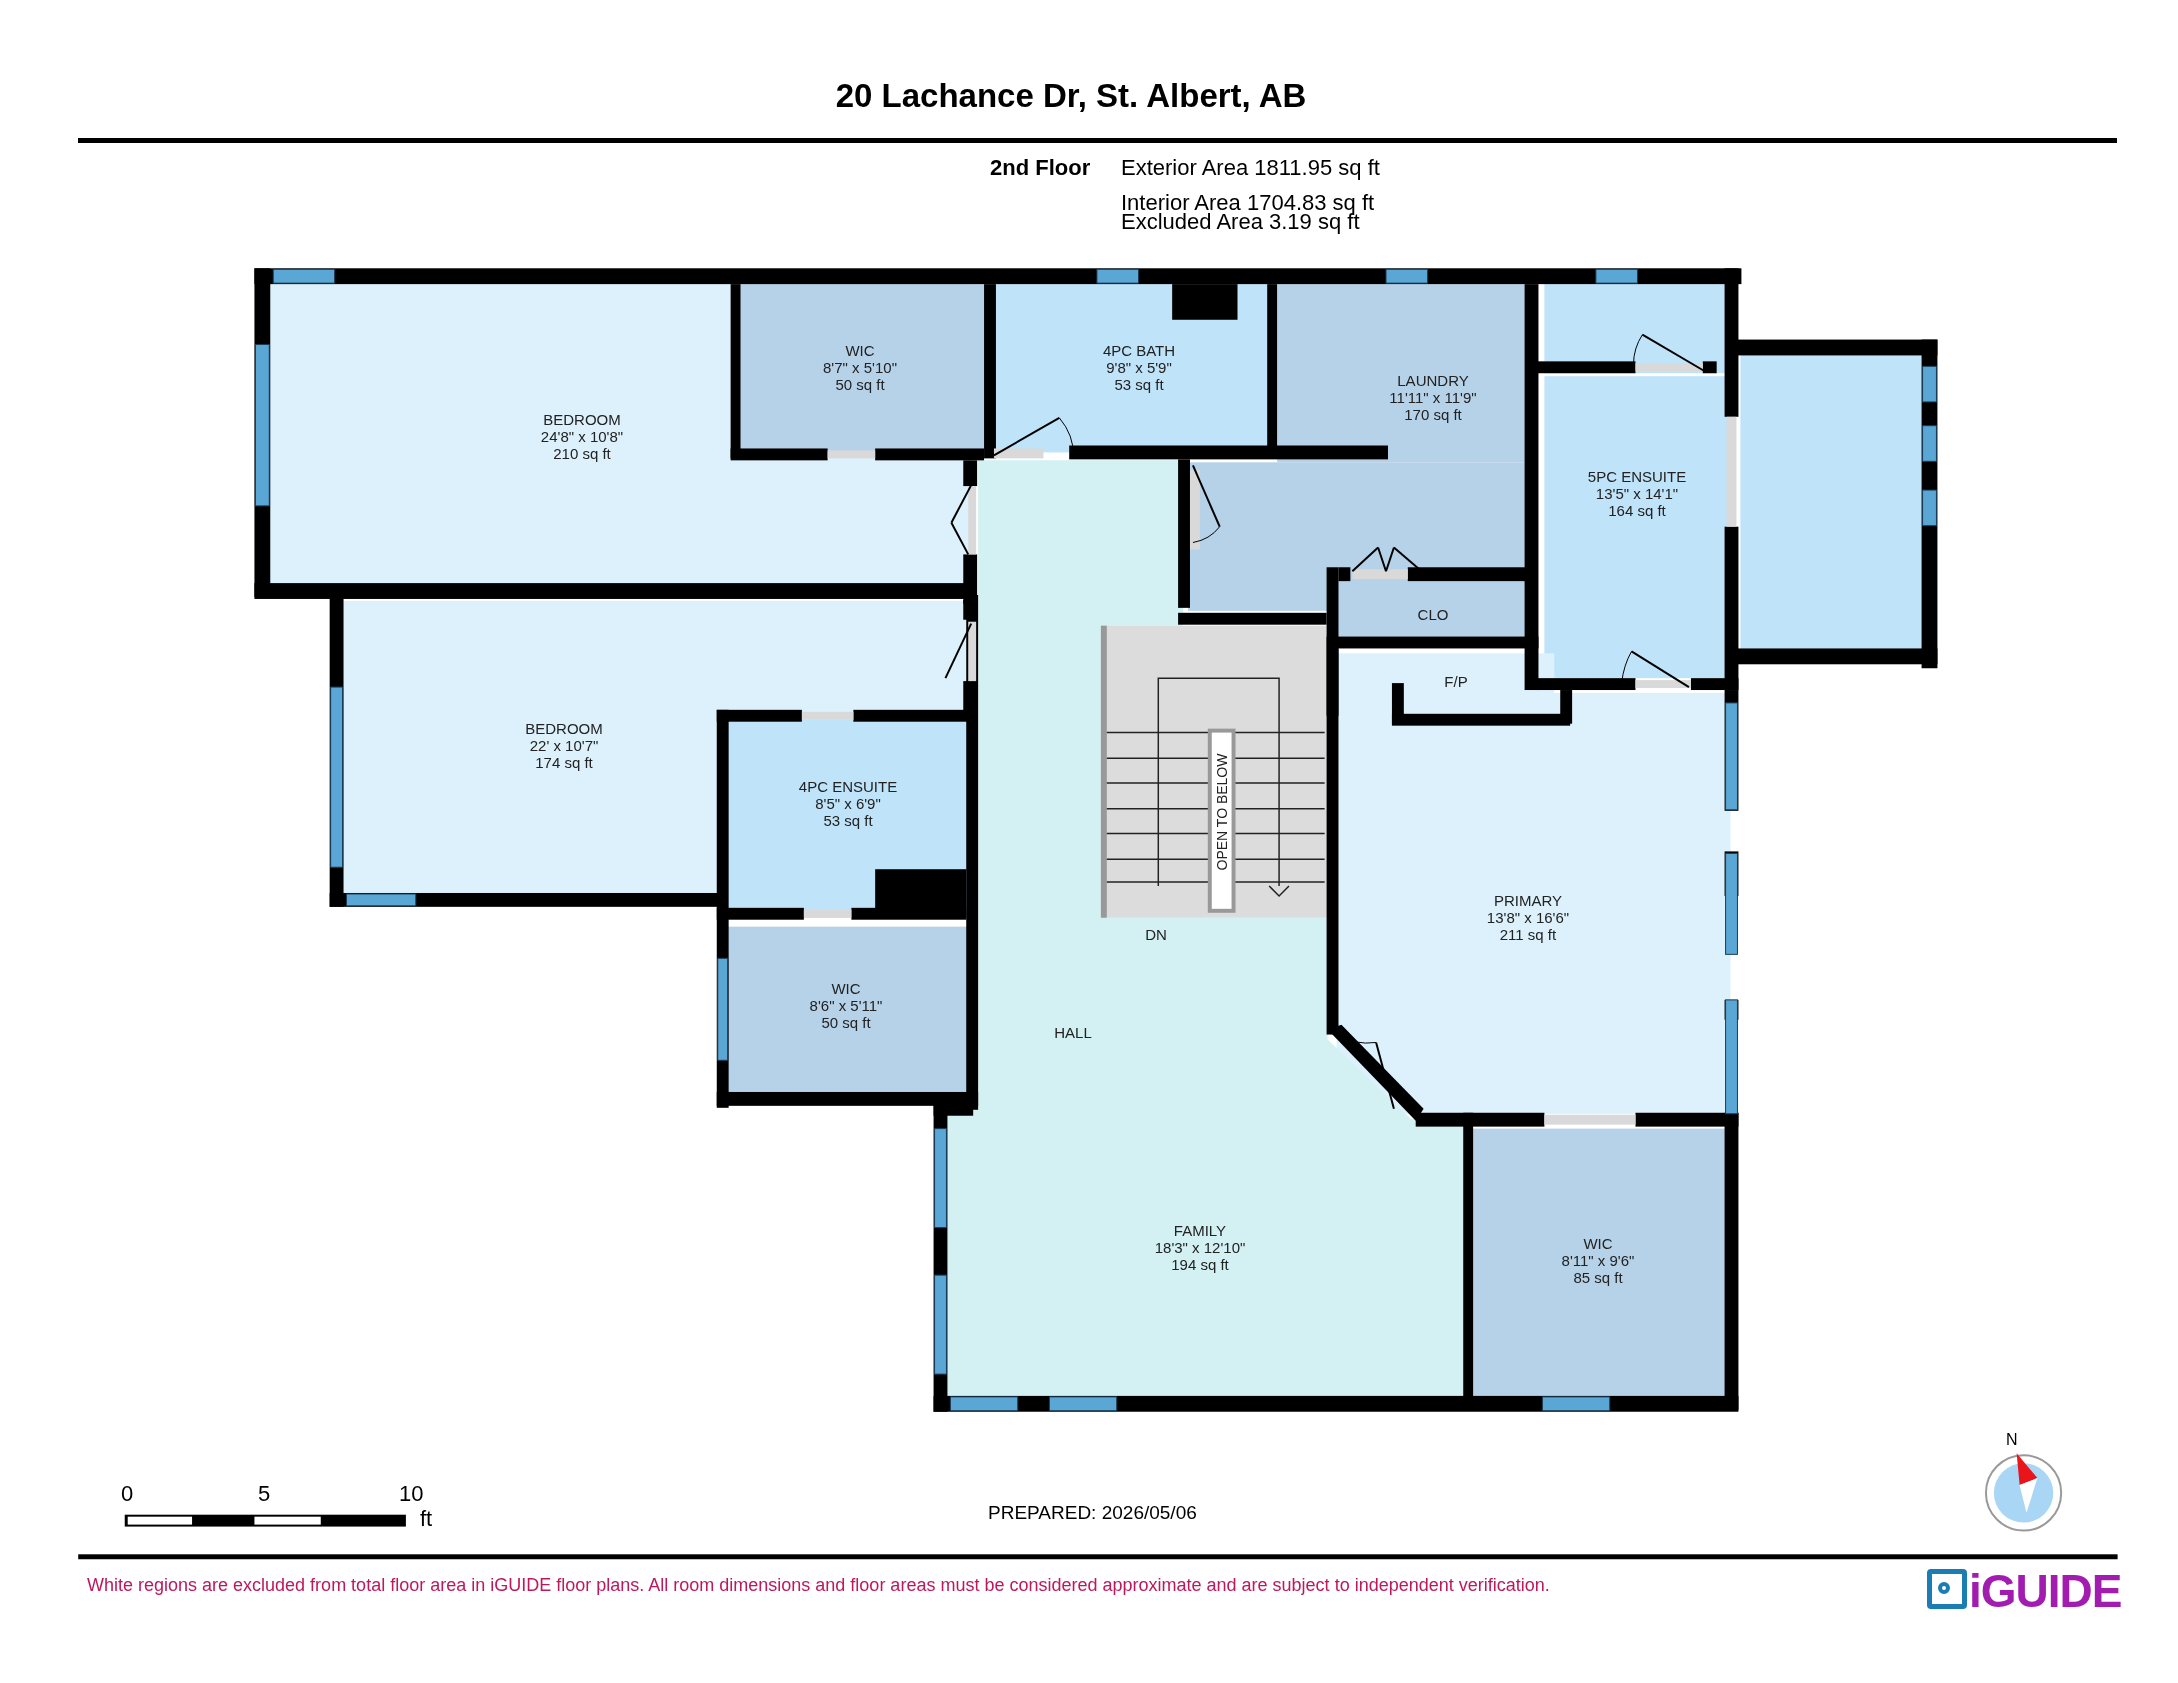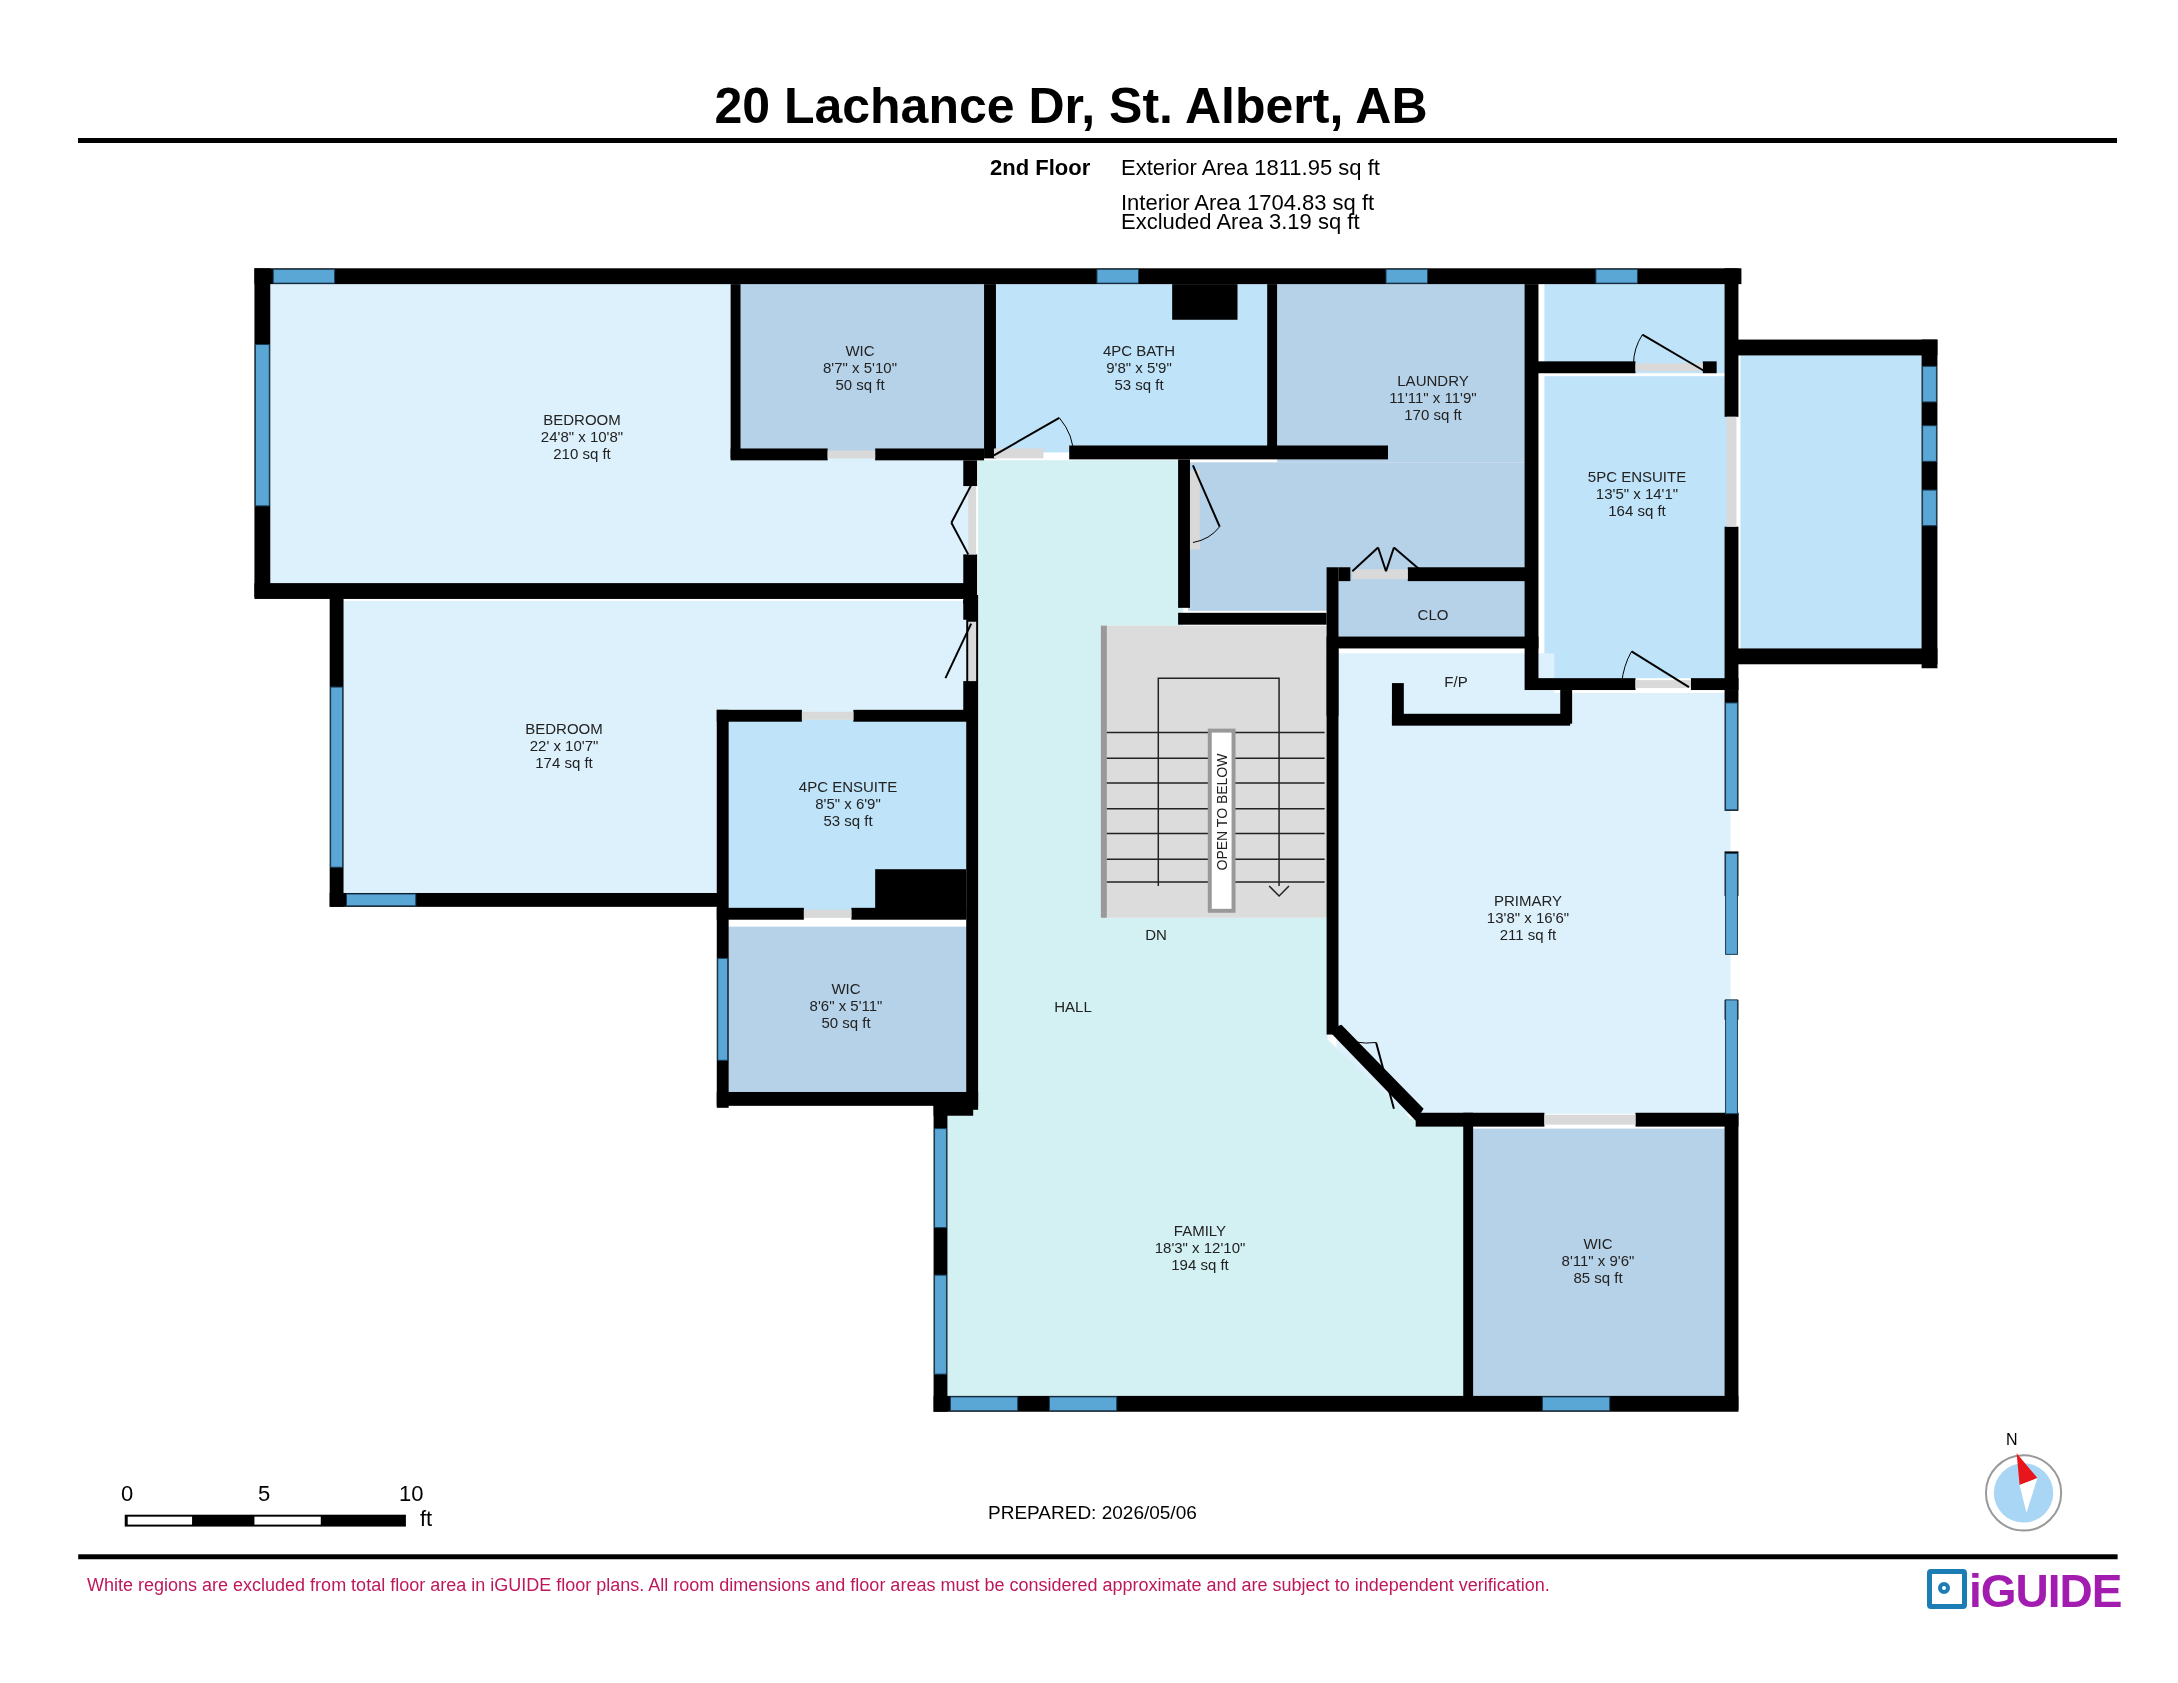--- a/index.html
+++ b/index.html
@@ -1,18 +1,18 @@
 <!DOCTYPE html>
 <html><head>
 <meta charset="utf-8">
 <style>
   html,body{margin:0;padding:0;background:#fff;}
   body{width:2178px;height:1683px;position:relative;overflow:hidden;font-family:"Liberation Sans",sans-serif;color:#000;}
   .abs{position:absolute;}
-  #title{left:0;width:2142px;top:77px;text-align:center;font-size:50px;font-weight:bold;letter-spacing:0px;}
+  #title{left:0;width:2142px;top:77px;text-align:center;font-size:33px;font-weight:bold;letter-spacing:0px;}
   .rule{background:#000;}
   #floor-label{left:990px;top:155px;font-size:22px;font-weight:bold;}
   .area-line{left:1121px;font-size:22px;}
   svg{position:absolute;left:0;top:0;}
   .room-text{position:absolute;text-align:center;font-size:15px;line-height:17px;color:#222;transform:translateX(-50%);white-space:nowrap;}
   .small-label{position:absolute;font-size:15px;color:#222;transform:translateX(-50%);white-space:nowrap;}
   #scale-nums span{position:absolute;font-size:22px;}
   #prepared{left:988px;top:1502px;font-size:19px;}
   #disclaimer{left:87px;top:1575px;font-size:18px;color:#be185d;}
   #logo{left:1927px;top:1564px;font-size:46px;font-weight:bold;color:#a21caf;letter-spacing:-1px;}
@@ -261,21 +261,21 @@
   <div>194 sq ft</div>
 </div>
 <div class="room-text" style="left:1598px;top:1235px;">
   <div>WIC</div>
   <div>8'11" x 9'6"</div>
   <div>85 sq ft</div>
 </div>
 
 <div class="small-label" style="left:1433px;top:606px;">CLO</div>
 <div class="small-label" style="left:1456px;top:673px;">F/P</div>
-<div class="small-label" style="left:1073px;top:998px;">HALL</div>
+<div class="small-label" style="left:1073px;top:1024px;">HALL</div>
 <div class="small-label" style="left:1156px;top:926px;">DN</div>
 <div class="small-label" style="left:1222px;top:812px;font-size:14px;transform:translate(-50%,-50%) rotate(-90deg);">OPEN TO BELOW</div>
 
 <div id="scale-nums">
   <span style="left:121px;top:1481px;">0</span>
   <span style="left:258px;top:1481px;">5</span>
   <span style="left:399px;top:1481px;">10</span>
   <span style="left:420px;top:1506px;">ft</span>
 </div>
 

